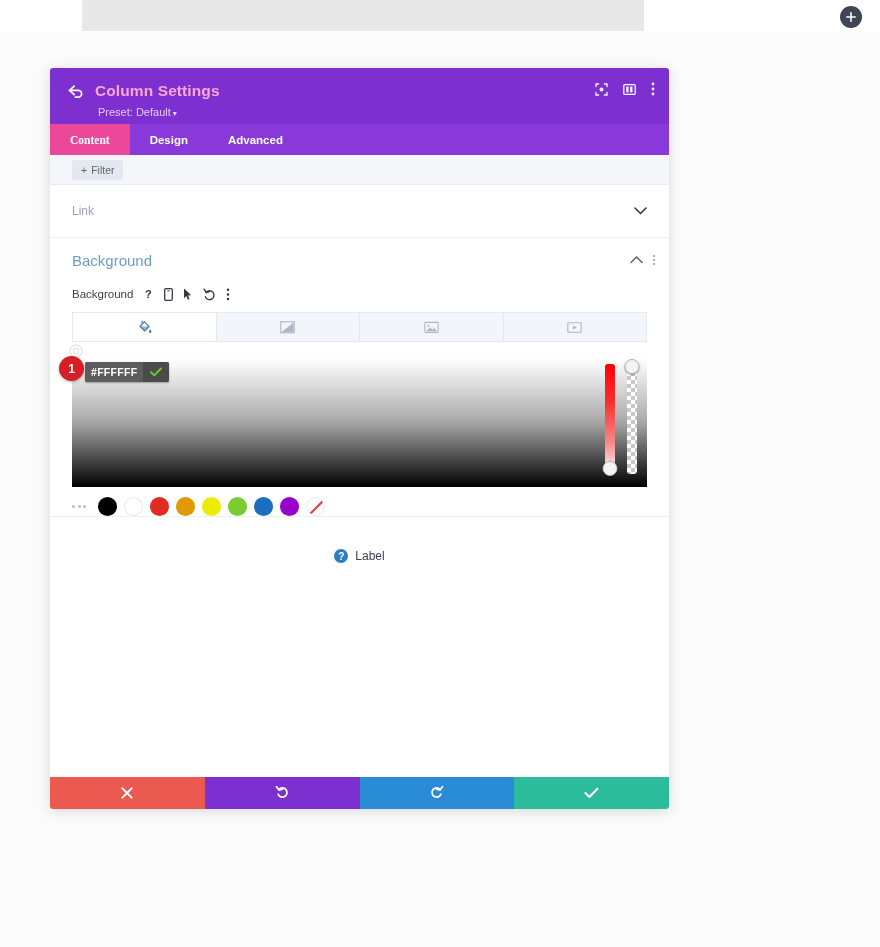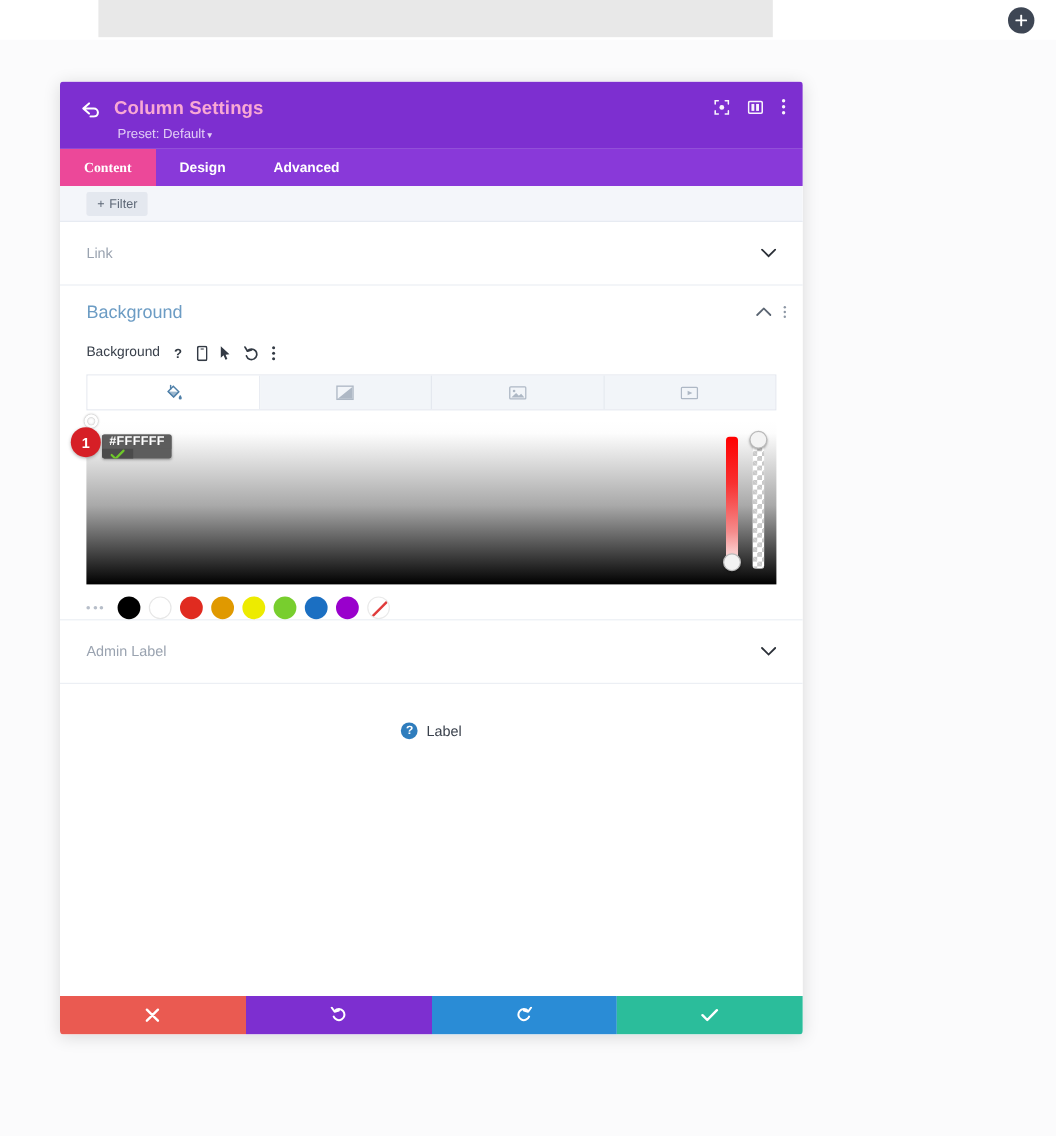--- a/index.html
+++ b/index.html
@@ -259,21 +259,20 @@
   
   .hex-field {
     position: absolute;
     left: 13px; top: 12px;
     display: flex; align-items: stretch;
     height: 20px;
     background: #5d5d5d;
     border-radius: 2px;
     overflow: hidden;
     box-shadow: 0 1px 2px rgba(0,0,0,.3);
-    flex-direction: column;
   }
   .hex-input {
     background: #5d5d5d;
     color: #ffffff;
     border: none; outline: none;
     font-size: 10.5px;
     font-weight: bold;
     font-family: "Liberation Sans", sans-serif;
     width: 58px;
     padding: 0 6px;
@@ -592,28 +591,20 @@
         <span class="swatch" style="background:#E09900"></span>
         <span class="swatch" style="background:#EDEB00"></span>
         <span class="swatch" style="background:#78CE2E"></span>
         <span class="swatch" style="background:#1B6FC2"></span>
         <span class="swatch" style="background:#9900CC"></span>
         <span class="swatch transparent"></span>
       </div>
 
     </div>
 
-    <div class="toggle-row">
-      <span class="toggle-title">Admin Label</span>
-      <span class="chev">
-        <svg width="13" height="8" viewBox="0 0 13 8" aria-hidden="true">
-          <path d="M1 1 L6.5 6.5 L12 1" stroke="#2b3038" stroke-width="1.5" fill="none" stroke-linecap="round"></path>
-        </svg>
-      </span>
-    </div>
 
     <div class="help-row">
       <span class="help-icon">?</span>
       <span class="help-text">Label</span>
     </div>
 
     <div class="spacer-fill"></div>
 
     <div class="modal-footer">
       <div class="fbtn cancel">

